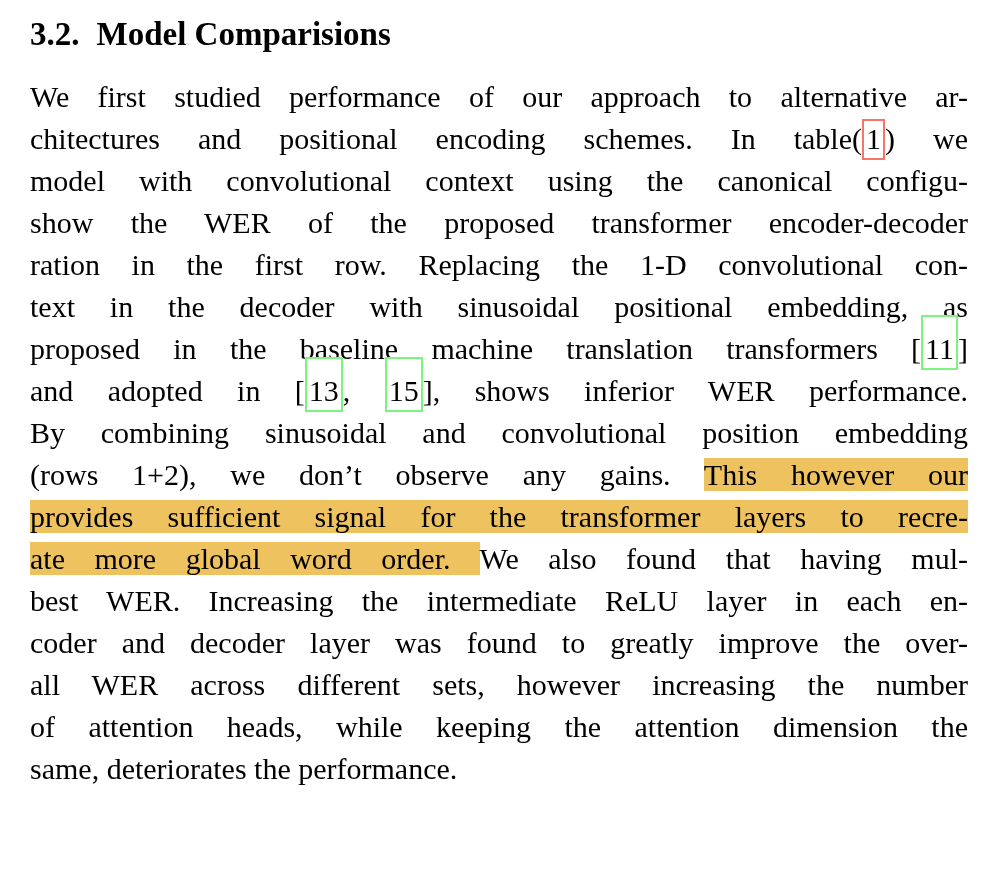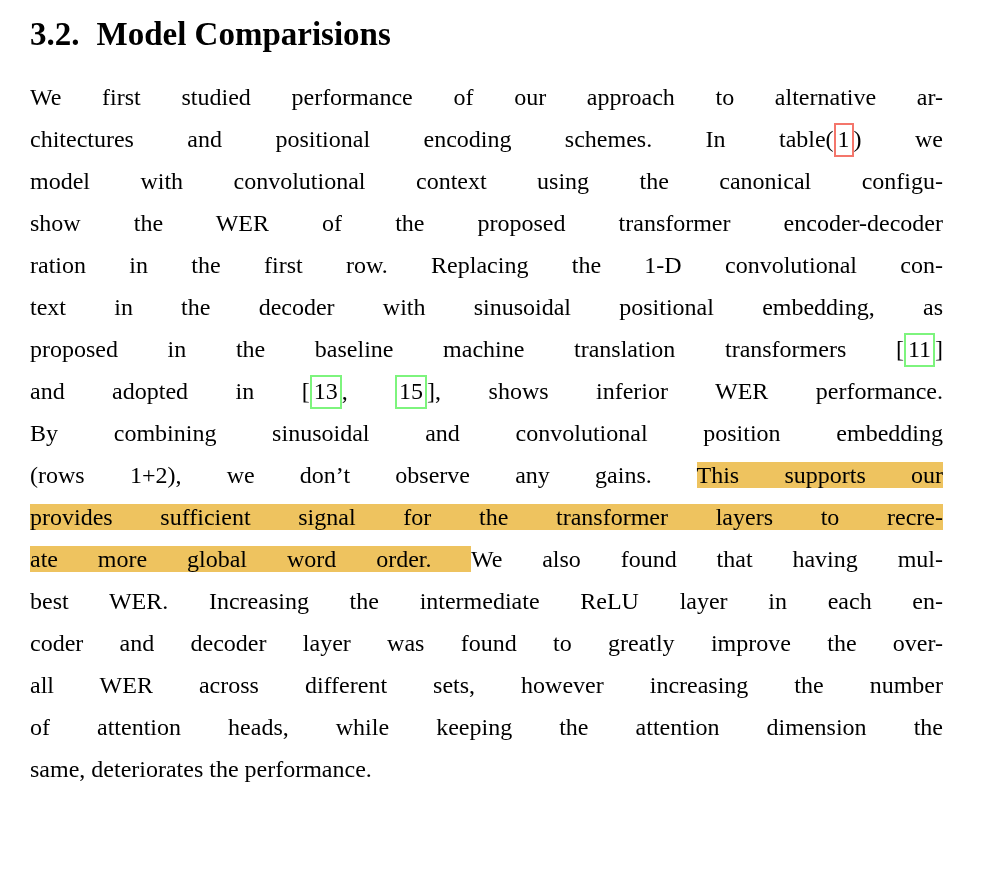--- a/index.html
+++ b/index.html
@@ -16,60 +16,60 @@
     font-family:"Liberation Serif","DejaVu Serif",serif;
   }
   .heading{
     margin:12px 31px 0 30px;
     font-weight:bold;font-size:33px;line-height:44px;
     white-space:nowrap;
     font-family:Liberation Serif, serif;
   }
   .heading .num{margin-right:17px;}
   .para{
-    margin:20px 41px 0 30px;
-    font-size:24px;line-height:42px;
+    margin:20px 16px 0 30px;
+    font-size:30px;line-height:42px;
   }
   .line{
     text-align:justify;
     text-align-last:justify;
   }
   .line:last-child{
     text-align-last:left;
     font-family:Liberation Serif, serif;
   }
   .seg{background:transparent;}
   .highlight{background:var(--hl);}
   .ref-red{
     border:2px solid var(--ref-red);
     padding:1px 2px 3px 2px;
   }
   .ref-green{
     border:2px solid var(--ref-green);
-    padding:1px 2px 3px 2px;
+    padding:15px 2px 3px 2px;
   }
 </style>
 </head>
 <body>
 
 <h2 class="heading">
   <span class="num">3.2.</span><span>Model Comparisions</span>
 </h2>
 
 <div class="para">
     <div class="line"><span class="seg plain">We first studied performance of our approach to alternative ar-</span></div>
     <div class="line"><span class="seg plain">chitectures and positional encoding schemes.  In table(</span><span class="seg ref-red">1</span><span class="seg plain">) we</span></div>
     <div class="line"><span class="seg plain">model with convolutional context using the canonical configu-</span></div>
     <div class="line"><span class="seg plain">show the WER of the proposed transformer encoder-decoder</span></div>
     <div class="line"><span class="seg plain">ration in the first row.  Replacing the 1-D convolutional con-</span></div>
     <div class="line"><span class="seg plain">text in the decoder with sinusoidal positional embedding, as</span></div>
     <div class="line"><span class="seg plain">proposed in the baseline machine translation transformers [</span><span class="seg ref-green">11</span><span class="seg plain">]</span></div>
     <div class="line"><span class="seg plain">and adopted in [</span><span class="seg ref-green">13</span><span class="seg plain">, </span><span class="seg ref-green">15</span><span class="seg plain">], shows inferior WER performance.</span></div>
     <div class="line"><span class="seg plain">By combining sinusoidal and convolutional position embedding</span></div>
-    <div class="line"><span class="seg plain">(rows 1+2), we don’t observe any gains.  </span><span class="seg highlight">This supports our</span></div>
+    <div class="line"><span class="seg plain">(rows 1+2), we don’t observe any gains.  </span><span class="seg highlight">This however our</span></div>
     <div class="line"><span class="seg highlight">provides sufficient signal for the transformer layers to recre-</span></div>
     <div class="line"><span class="seg highlight">ate more global word order. </span><span class="seg plain">We also found that having mul-</span></div>
     <div class="line"><span class="seg plain">best WER. Increasing the intermediate ReLU layer in each en-</span></div>
     <div class="line"><span class="seg plain">coder and decoder layer was found to greatly improve the over-</span></div>
     <div class="line"><span class="seg plain">all WER across different sets, however increasing the number</span></div>
     <div class="line"><span class="seg plain">of attention heads, while keeping the attention dimension the</span></div>
     <div class="line"><span class="seg plain">same, deteriorates the performance.</span></div>
   </div>
 
 </body></html>

